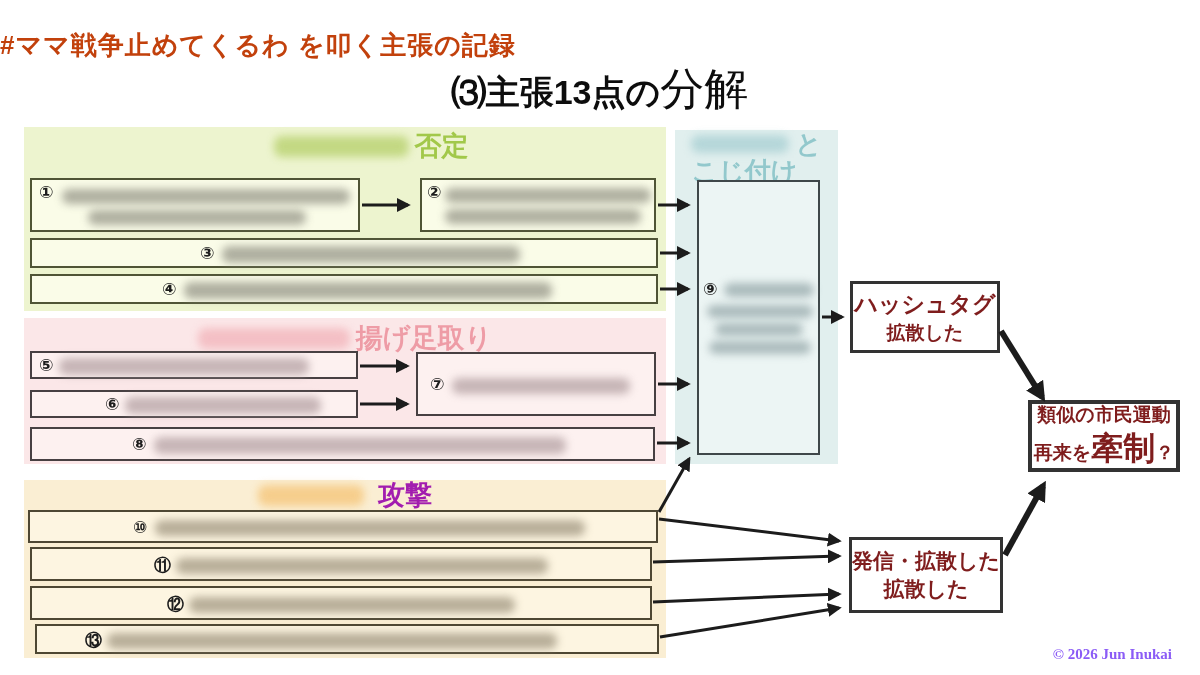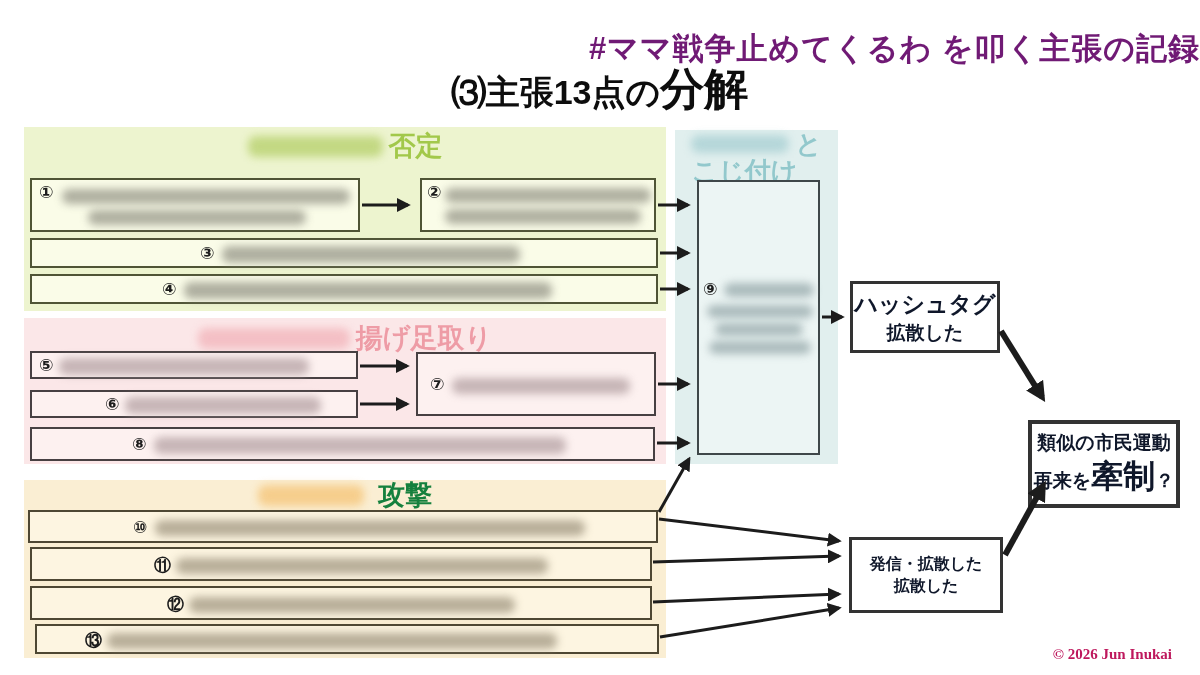--- a/index.html
+++ b/index.html
@@ -1,39 +1,39 @@
 <!DOCTYPE html>
 <html><head>
 <meta charset="utf-8">
 <style>
   html,body{margin:0;padding:0;background:#fff;}
   .canvas{position:relative;width:1200px;height:675px;background:#ffffff;overflow:hidden;
           font-family:"Liberation Sans","DejaVu Sans",sans-serif;color:#111;}
   
-  .title1{position:absolute;left:0;top:28px;width:100%;text-align:right;
-          font-size:31px;font-weight:800;letter-spacing:1px;color:#701a75;}
+  .title1{position:absolute;left:0;top:28px;width:100%;text-align:left;
+          font-size:26px;font-weight:800;letter-spacing:1px;color:#c2410c;}
   .title2{position:absolute;left:0;top:66px;width:100%;text-align:center;
           font-size:34px;font-weight:800;color:#0d0d0d;line-height:46px;}
-  .title2 .emph{font-size:44px;font-weight:700;text-align:center;}
+  .title2 .emph{font-size:44px;font-weight:400;text-align:center;}
   
   .region{position:absolute;}
   .region.green{left:24px;top:127px;width:642px;height:184px;background:#edf4cf;}
   .region.pink{left:24px;top:318px;width:642px;height:146px;background:#fbe7e8;}
   .region.orange{left:24px;top:480px;width:642px;height:178px;background:#faeed3;}
   .region.cyan{left:675px;top:130px;width:163px;height:334px;background:#e1efee;}
   
   .hdr{position:absolute;display:flex;align-items:center;justify-content:center;gap:6px;
        font-weight:800;}
   .hdr .hlabel{font-size:27px;line-height:27px;}
-  .hdr-green{left:24px;top:130px;width:642px;height:32px;}
+  .hdr-green{left:24px;top:130px;width:642px;height:32px;padding-left:26px;}
   .hdr-green .hlabel{color:#a2c84a;}
   .hdr-pink{left:24px;top:322px;width:642px;height:32px;}
   .hdr-pink .hlabel{color:#ee9ca6;font-family:Liberation Serif, serif;}
   .hdr-orange{left:24px;top:479px;width:642px;height:32px;}
-  .hdr-orange .hlabel{color:#15803d;margin-left:8px;}
+  .hdr-orange .hlabel{color:#a21caf;margin-left:8px;}
   .hdr-cyan1{left:675px;top:131px;width:163px;height:26px;}
   .hdr-cyan2{left:675px;top:158px;width:139px;height:26px;text-align:right;}
   .hdr-cyan1 .hlabel,.hdr-cyan2 .hlabel{color:#92c8cc;font-size:26px;}
   
   .hblur{border-radius:8px;filter:blur(4px);opacity:.85;}
   .hb-g{width:135px;height:21px;background:#bcd476;}
   .hb-p{width:152px;height:21px;background:#f3b9bf;}
   .hb-o{width:106px;height:21px;background:#f6c981;}
   .hb-c{width:98px;height:18px;background:#aed3d6;}
   
@@ -44,35 +44,35 @@
   .item.g .blur{background:#9c9c8e;}
   .item.p{background:#fdf1f0;border:2px solid #474042;}
   .item.p .blur{background:#b9a6a8;}
   .item.o{background:#fdf5e1;border:2px solid #4e4733;}
   .item.o .blur{background:#a79d87;}
   .item.c{background:#ecf5f4;border:2px solid #3e4749;}
   .item.c .blur{background:#9aacae;}
   
   .outbox{position:absolute;box-sizing:border-box;background:#ffffff;border:3px solid #333;
           display:flex;flex-direction:column;align-items:center;justify-content:center;
-          text-align:center;font-weight:800;color:#0f172a;line-height:1.35;}
+          text-align:center;font-weight:800;color:#7f1d1d;line-height:1.35;}
   .out-hashtag{left:850px;top:281px;width:150px;height:72px;}
   .out-hashtag .l1{font-size:23px;}
   .out-hashtag .l2{font-size:19px;}
   .out-people{left:849px;top:537px;width:154px;height:76px;}
-  .out-people .l1,.out-people .l2{font-size:16px;}
-  .out-deter{left:1028px;top:420px;width:152px;height:88px;border-width:4px;}
+  .out-people .l1,.out-people .l2{font-size:21px;}
+  .out-deter{left:1028px;top:400px;width:152px;height:72px;border-width:4px;}
   .out-deter .l1{font-size:19px;}
   .out-deter .l2{font-size:19px;}
   .out-deter .l2 .emph2{font-size:32px;font-weight:800;}
   
   svg.arrows{position:absolute;left:0;top:0;pointer-events:none;}
   
   .copyright{position:absolute;right:28px;bottom:12px;font-family:"Liberation Serif","DejaVu Serif",serif;
-             font-weight:bold;font-size:15px;color:#be185d;}
+             font-weight:bold;font-size:15px;color:#8b5cf6;}
 </style>
 </head>
 <body>
 
 <div class="canvas">
 
   <div class="title1">#ママ戦争止めてくるわ を叩く主張の記録</div>
   <div class="title2"><span>⑶主張13点の</span><span class="emph">分解</span></div>
 
   <div class="region green"></div>

